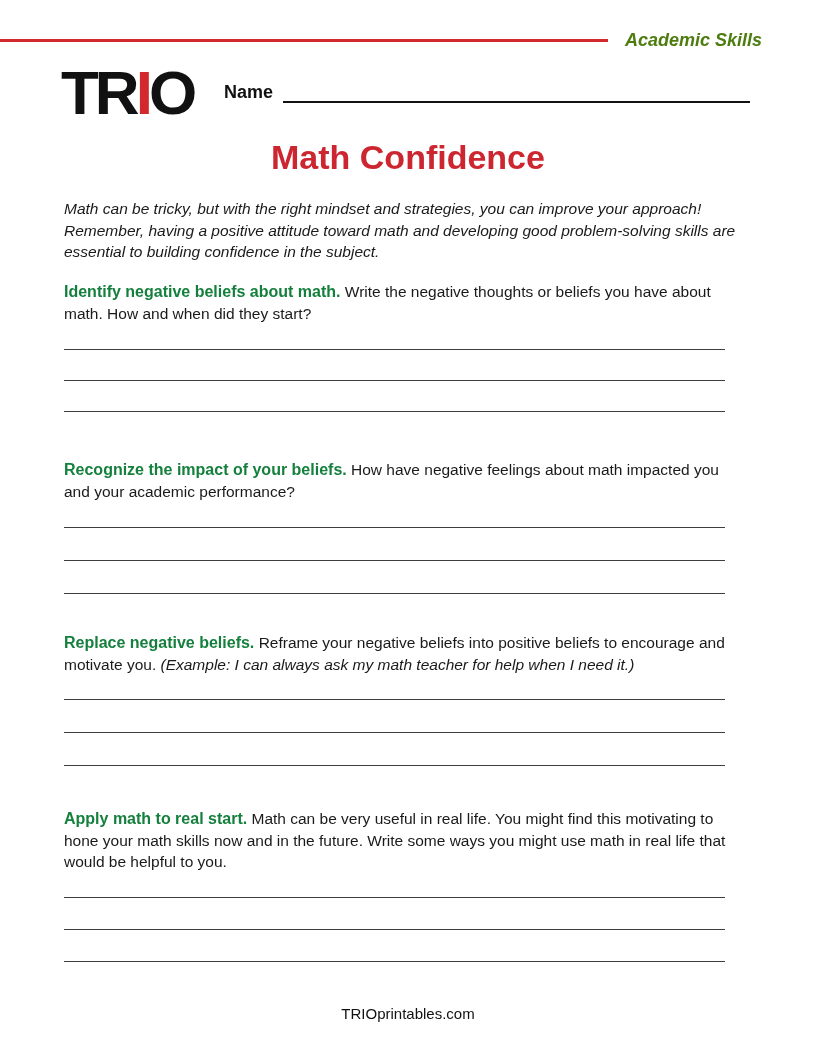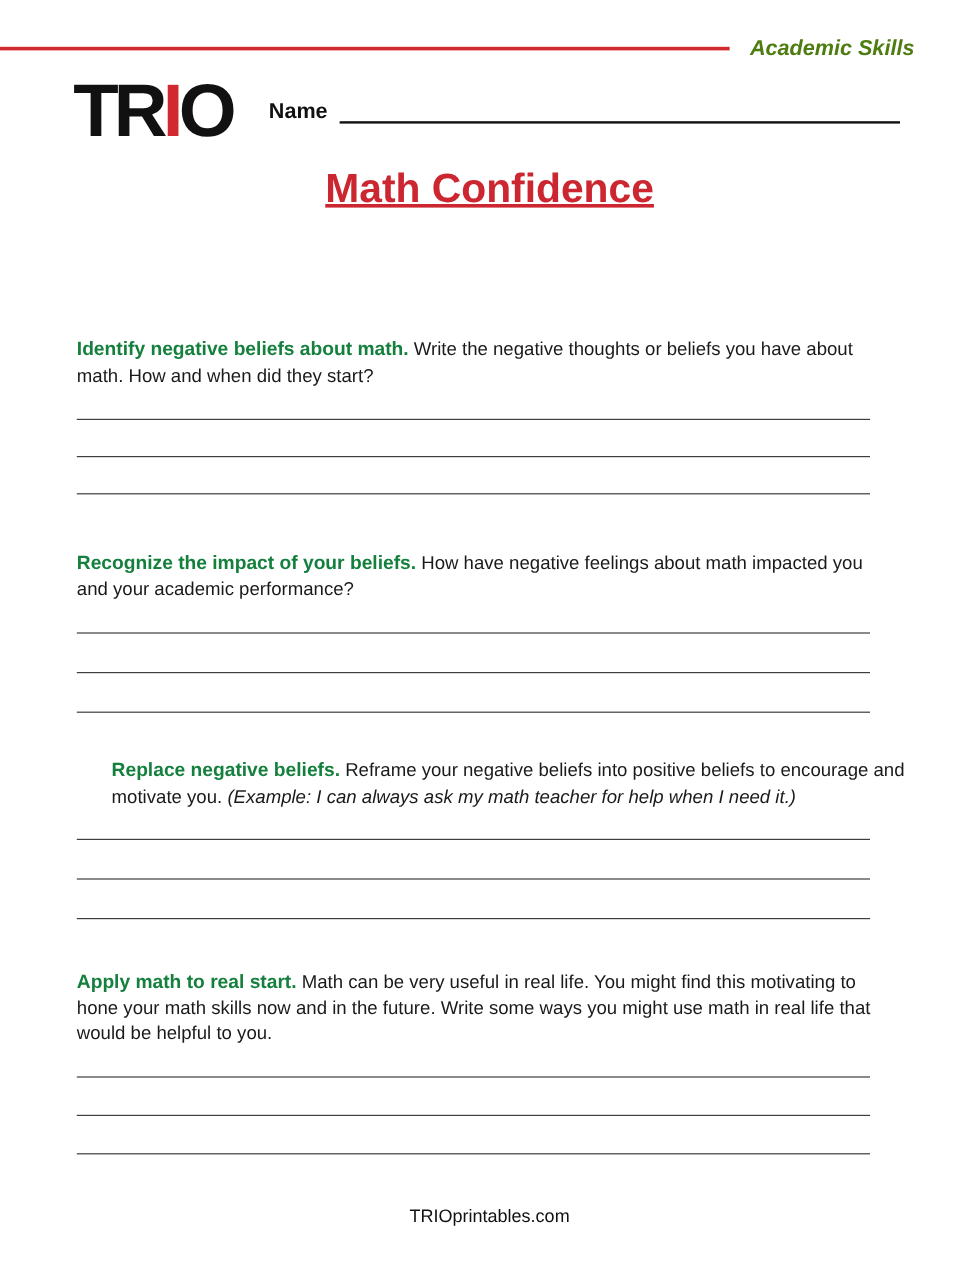--- a/index.html
+++ b/index.html
@@ -16,30 +16,30 @@
   .header-rule{position:absolute;left:0;top:39px;width:608px;height:3px;background:#d2292f;}
   .category-label{position:absolute;top:30px;right:54px;font-size:18px;font-weight:bold;font-style:italic;color:#4d7c0f;}
 
   
   .logo{position:absolute;left:61px;top:62px;font-size:62px;line-height:1;font-weight:bold;letter-spacing:-4px;color:#111;white-space:nowrap;}
   .logo .logo-i{color:#d2292f;}
   .name-label{position:absolute;left:224px;top:82px;font-size:18px;font-weight:bold;color:#111;}
   .name-line{position:absolute;left:283px;top:85px;width:467px;height:16px;border-bottom:2px solid #111;}
 
   
-  .title{position:absolute;left:0;top:138px;width:100%;margin:0;text-align:center;font-size:34px;font-weight:bold;color:#cc2630;text-decoration:underline;}
+  .title{position:absolute;left:0;top:138px;width:100%;margin:0;text-align:center;font-size:34px;font-weight:bold;color:#cc2630;}
   .intro{position:absolute;left:64px;top:198px;width:672px;margin:0;font-style:italic;font-size:15.5px;line-height:21.5px;}
 
   
   .section-text{position:absolute;left:64px;width:676px;margin:0;font-size:15.5px;line-height:21.5px;}
   .section-text .heading{font-weight:bold;color:#15803d;font-size:16px;}
   .section-text .example{font-style:italic;}
   .s1-text{top:281px;}
   .s2-text{top:459px;}
-  .s3-text{top:632px;margin-left:29px;}
+  .s3-text{top:632px;}
   .s4-text{top:808px;}
 
   .answer-lines{position:absolute;left:64px;width:661px;display:flex;flex-direction:column;}
   .answer-line{height:0;border-top:1.5px solid #3e3e3e;}
   .s1-lines{top:349px;gap:30px;}
   .s2-lines{top:527px;gap:32px;}
   .s3-lines{top:699px;gap:32px;}
   .s4-lines{top:897px;gap:31px;}
 
   
@@ -53,20 +53,21 @@
   <div class="header-rule"></div>
   <div class="category-label">Academic Skills</div>
 
   <div class="logo"><span>TR</span><span class="logo-i">I</span><span>O</span></div>
 
   <div class="name-label">Name</div>
   <div class="name-line"></div>
 
   <h1 class="title">Math Confidence</h1>
 
+  <p class="intro">Math can be tricky, but with the right mindset and strategies, you can improve your approach! Remember, having a positive attitude toward math and developing good problem-solving skills are essential to building confidence in the subject.</p>
 
   <p class="section-text s1-text">
     <span class="heading">Identify negative beliefs about math.</span>
     <span class="body">Write the negative thoughts or beliefs you have about math. How and when did they start?</span>
     <span class="example"></span>
   </p>
   <div class="answer-lines s1-lines">
     <div class="answer-line"></div>
     <div class="answer-line"></div>
     <div class="answer-line"></div>

